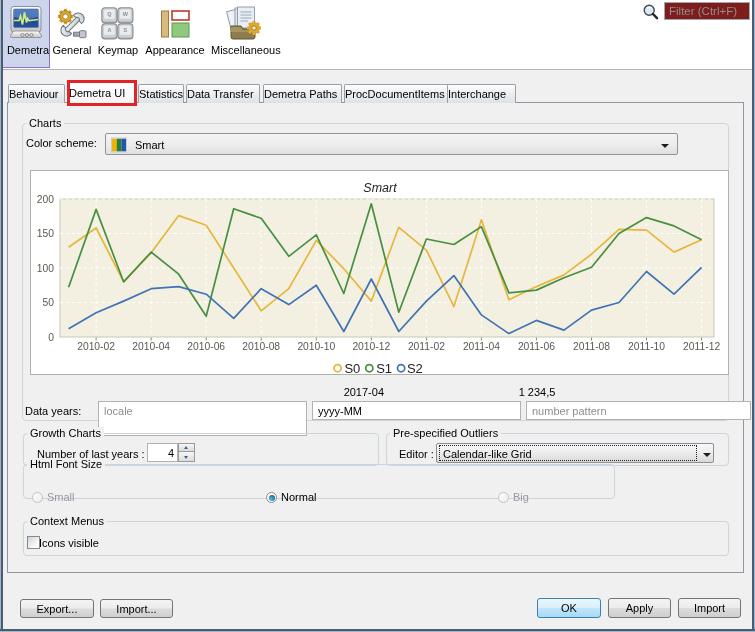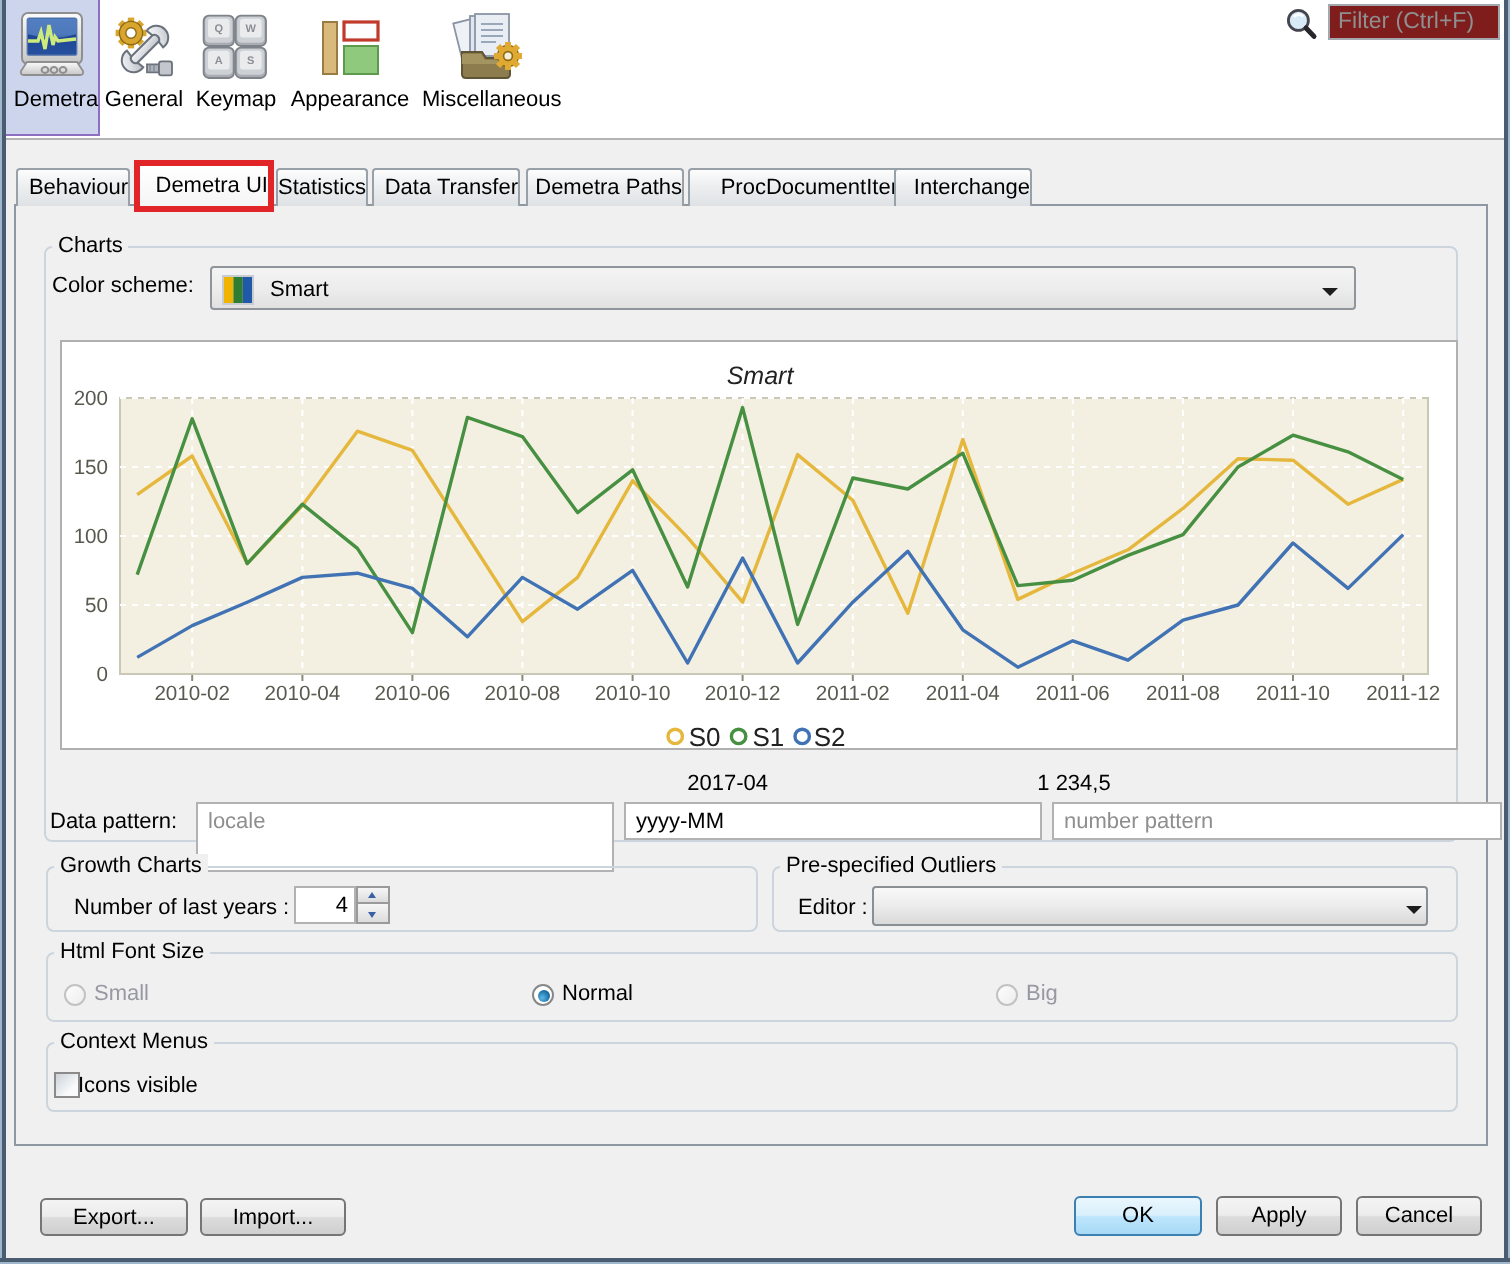--- a/index.html
+++ b/index.html
@@ -2,21 +2,21 @@
 <html><head><meta charset="utf-8">
 <style>
 *{margin:0;padding:0;box-sizing:border-box}
 html,body{width:755px;height:632px;overflow:hidden}
 body{font-family:"Liberation Sans",sans-serif;font-size:11px;color:#000;background:#f0f0f0;position:relative}
 .abs{position:absolute}
 #toolbar{position:absolute;left:3px;top:0;width:749px;height:70px;background:#fff;border-bottom:1px solid #b3b3b3}
 .tblabel{position:absolute;top:44px;font-size:11px;color:#000;text-align:center;white-space:nowrap}
 #demsel{position:absolute;left:2px;top:0;width:48px;height:68px;background:#ccd5ec;border:1px solid #8f6fc2;border-top:none}
 #filter{position:absolute;left:664px;top:2px;width:86px;height:18px;background:#7f1d1d;border:1px solid #a2a8ae;font-size:11.5px;color:#8f8f8f;padding:2px 0 0 4px}
-.tab{position:absolute;top:84px;height:19px;background:linear-gradient(#fdfdfd,#eceef0 45%,#dfe2e5);border:1px solid #98a0a8;border-bottom:none;border-radius:2px 2px 0 0;text-align:right;line-height:18px;font-size:11px;z-index:3}
+.tab{position:absolute;top:84px;height:19px;background:linear-gradient(#fdfdfd,#eceef0 45%,#dfe2e5);border:1px solid #98a0a8;border-bottom:none;border-radius:2px 2px 0 0;text-align:left;line-height:18px;font-size:11px;z-index:3}
 .tab.sel{top:83px;height:20px;background:linear-gradient(#ffffff,#f5f5f5);border:none;line-height:20px;z-index:5}
 #panel{position:absolute;left:7px;top:102px;width:737px;height:471px;border:1px solid #8e98a2;background:#f0f0f0}
 #redbox{position:absolute;left:67px;top:80px;width:70px;height:26px;border:3px solid #e02428;z-index:8}
 .group{position:absolute;border:1px solid #ccd5dd;border-radius:4px}
 .gtitle{position:absolute;top:-7px;left:3px;background:#f0f0f0;padding:0 3px;white-space:nowrap}
 .field{position:absolute;background:#fff;border:1px solid #b2b2b2;font-size:11px;padding:3px 0 0 5px;white-space:nowrap}
 .ph{color:#8e8e8e}
 .combo{position:absolute;border:1px solid #8f959b;background:linear-gradient(#f4f4f4,#ececec 55%,#e0e0e0);border-radius:2px}
 .arr{position:absolute;width:0;height:0;border-left:4px solid transparent;border-right:4px solid transparent;border-top:4.6px solid #1c1c1c}
 .btn{position:absolute;height:20px;border:1px solid #757575;border-radius:3px;background:linear-gradient(#f4f4f4,#ececec 48%,#dcdcdc 52%,#cfcfcf);text-align:center;font-size:11px;line-height:18px;color:#000}
@@ -239,21 +239,21 @@
 <circle cx="338.3" cy="197.2" r="3.6" fill="none" stroke="#478f41" stroke-width="1.7"></circle>
 <text x="345.2" y="201.8">S1</text>
 <circle cx="370.1" cy="197.2" r="3.6" fill="none" stroke="#4173b4" stroke-width="1.7"></circle>
 <text x="375.9" y="201.8">S2</text>
 </g>
 </svg>
   </div>
 
 <div class="abs" style="left:300px;top:386px;width:84px;text-align:right">2017-04</div>
 <div class="abs" style="left:495px;top:386px;width:84px;text-align:center">1 234,5</div>
-<div class="abs" style="left:25px;top:405px">Data pattern:</div>
+<div class="abs" style="left:25px;top:405px">Data years:</div>
 <div class="field ph" style="left:98px;top:401px;width:209px;height:35px">locale</div>
 <div class="field" style="left:312px;top:401px;width:209px;height:19px">yyyy-MM</div>
 <div class="field ph" style="left:526px;top:401px;width:225px;height:19px">number pattern</div>
 
 <div class="group" style="left:23px;top:433px;width:356px;height:33px">
  <div class="gtitle">Growth Charts</div>
 </div>
 <div class="abs" style="left:37px;top:448px">Number of last years :</div>
 <div class="field" style="left:147px;top:443px;width:31px;height:19px;padding:3px 3px 0 0;text-align:right">4</div>
 <div class="abs" style="left:178px;top:443px;width:17px;height:19px">
@@ -261,43 +261,44 @@
  <div class="abs" style="left:0;top:9px;width:17px;height:10px;border:1px solid #9a9a9a;border-top:none;background:linear-gradient(#f6f6f6,#dcdcdc)"></div>
  <div class="abs" style="left:5.5px;top:3px;width:0;height:0;border-left:2.8px solid transparent;border-right:2.8px solid transparent;border-bottom:3.4px solid #3b5fa5"></div>
  <div class="abs" style="left:5.5px;top:12.5px;width:0;height:0;border-left:2.8px solid transparent;border-right:2.8px solid transparent;border-top:3.4px solid #3b5fa5"></div>
 </div>
 
 <div class="group" style="left:386px;top:433px;width:343px;height:33px">
  <div class="gtitle">Pre-specified Outliers</div>
 </div>
 <div class="abs" style="left:399px;top:448px">Editor :</div>
 <div class="abs" style="left:436px;top:443px;width:278px;height:20px;border:1px solid #8a8f94;background:linear-gradient(#f8f8f8,#ececec 50%,#d9d9d9);border-radius:2px">
+ <div class="abs" style="left:2px;top:1px;width:258px;height:16px;border:1px dotted #222;padding:2px 0 0 3px;white-space:nowrap">Calendar-like Grid</div>
  <div class="arr" style="left:266px;top:9px"></div>
 </div>
 
-<div class="group" style="left:23px;top:476px;width:706px;height:35px">
+<div class="group" style="left:23px;top:464px;width:592px;height:35px">
  <div class="gtitle">Html Font Size</div>
 </div>
 <div class="radio" style="left:32px;top:492px;border:1px solid #c2c2c2;background:linear-gradient(135deg,#fdfdfd,#ededed)"></div>
 <div class="abs" style="left:47px;top:491px;color:#9898a2">Small</div>
 <div class="radio" style="left:266px;top:492px;border:1px solid #888"></div>
 <div class="abs" style="left:268.5px;top:494.5px;width:6px;height:6px;border-radius:50%;background:radial-gradient(circle at 35% 65%,#5cb8e8,#1668a0 70%)"></div>
 <div class="abs" style="left:281px;top:491px">Normal</div>
 <div class="radio" style="left:498px;top:492px;border:1px solid #c2c2c2;background:linear-gradient(135deg,#fdfdfd,#ededed)"></div>
 <div class="abs" style="left:513px;top:491px;color:#9898a2">Big</div>
 
 <div class="group" style="left:23px;top:521px;width:706px;height:35px">
  <div class="gtitle">Context Menus</div>
 </div>
 <div class="abs" style="left:27px;top:536px;width:13px;height:13px;background:linear-gradient(135deg,#ccd2d8,#f8fafb 70%);border:1px solid #8a8a8a"></div>
 <div class="abs" style="left:39px;top:537px">Icons visible</div>
 
 <div class="btn" style="left:20px;top:599px;width:74px;height:19px">Export...</div>
 <div class="btn" style="left:100px;top:599px;width:73px;height:19px">Import...</div>
 <div class="btn" style="left:537px;top:598px;width:64px;border-color:#3c7fb1;background:linear-gradient(#eaf6fd,#d9f0fc 48%,#bee6fd 52%,#a7d9f5)">OK</div>
 <div class="btn" style="left:608px;top:598px;width:63px">Apply</div>
-<div class="btn" style="left:678px;top:598px;width:63px">Cancel</div>
+<div class="btn" style="left:678px;top:598px;width:63px">Import</div>
 
 <div class="abs" style="left:0;top:0;width:1px;height:632px;background:#9fb6cc"></div>
 <div class="abs" style="left:1px;top:0;width:2px;height:632px;background:#4a5c70"></div>
 <div class="abs" style="left:752px;top:0;width:2px;height:632px;background:#4a5c70"></div>
 <div class="abs" style="left:754px;top:0;width:1px;height:632px;background:#9fb6cc"></div>
 <div class="abs" style="left:0;top:629px;width:755px;height:2px;background:#4a5c70"></div>
 <div class="abs" style="left:0;top:631px;width:755px;height:1px;background:#9fb6cc"></div>
 </body></html>

